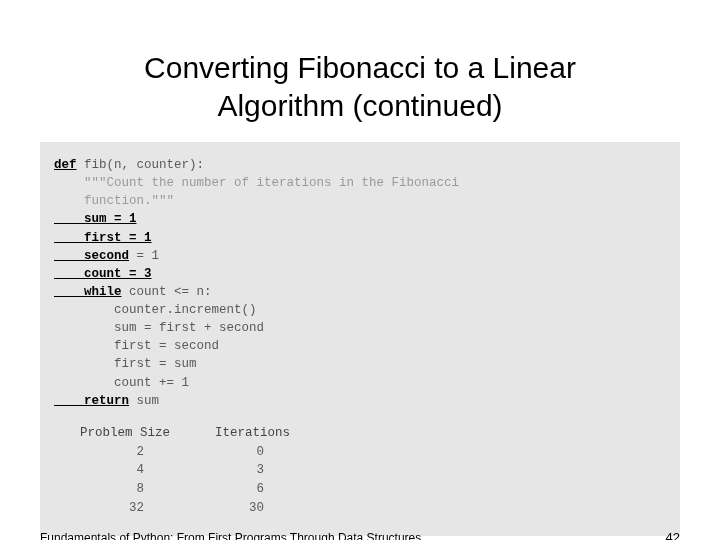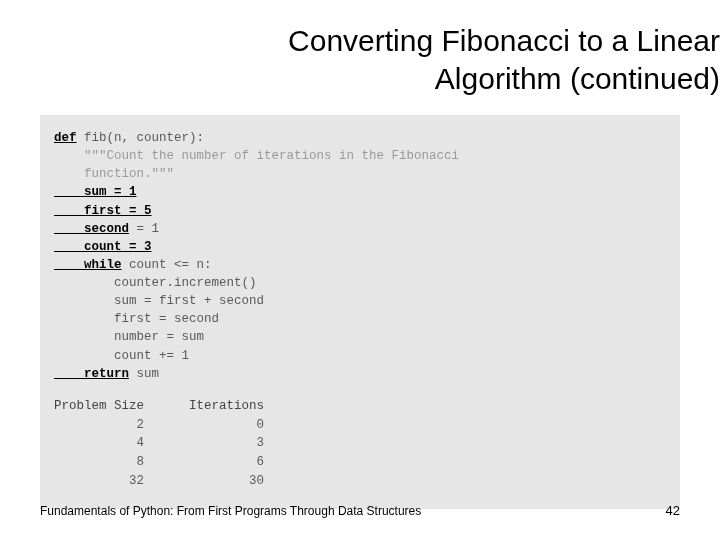--- a/index.html
+++ b/index.html
@@ -12,26 +12,27 @@
     color: #000;
     overflow: hidden;
   }
   .slide {
     width: 720px;
     height: 540px;
     position: relative;
     box-sizing: border-box;
   }
   .title {
-    text-align: right;
+    text-align: center;
     font-size: 30px;
     line-height: 1.25;
     padding-top: 22px;
     padding-bottom: 10px;
     font-weight: normal;
+    margin-top: 27px;
   }
   .code-block {
     margin: 8px 40px 0 40px;
     background: #e6e6e6;
     padding: 14px 14px 18px 14px;
     font-family: "Courier New", Courier, monospace;
     font-size: 12.5px;
     line-height: 1.45;
     color: #5a5a5a;
     white-space: pre;
@@ -46,20 +47,21 @@
   }
   .table-block {
     margin-top: 14px;
     font-family: "Courier New", Courier, monospace;
     font-size: 12.5px;
     line-height: 1.5;
     color: #5a5a5a;
   }
   .table-head {
     color: #444;
+    margin-left: 26px;
   }
   .table-row {
     white-space: pre;
   }
   .footer-text {
     position: absolute;
     left: 40px;
     bottom: 22px;
     font-size: 12px;
     color: #000;
@@ -79,28 +81,28 @@
 
   <div class="title">
     <span>Converting Fibonacci to a Linear</span><br>
     <span>Algorithm (continued)</span>
   </div>
 
   <div class="code-block"><span class="kw">def</span><span> fib(n, counter):</span>
 <span class="doc">    """Count the number of iterations in the Fibonacci</span>
 <span class="doc">    function."""</span>
 <span class="kw">    sum = 1</span>
-<span class="kw">    first = 5</span>
+<span class="kw">    first = 1</span>
 <span class="kw">    second</span><span> = 1</span>
 <span class="kw">    count = 3</span>
 <span class="kw">    while</span><span> count &lt;= n:</span>
 <span>        counter.increment()</span>
 <span>        sum = first + second</span>
 <span>        first = second</span>
-<span>        number = sum</span>
+<span>        first = sum</span>
 <span>        count += 1</span>
 <span class="kw">    return</span><span> sum</span>
 <div class="table-block"><div class="table-row table-head">Problem Size      Iterations</div><div class="table-row">           2               0</div><div class="table-row">           4               3</div><div class="table-row">           8               6</div><div class="table-row">          32              30</div></div></div>
 
   <div class="footer-text">Fundamentals of Python: From First Programs Through Data Structures</div>
   <div class="page-num">42</div>
 
 </div>
 
 </body></html>

